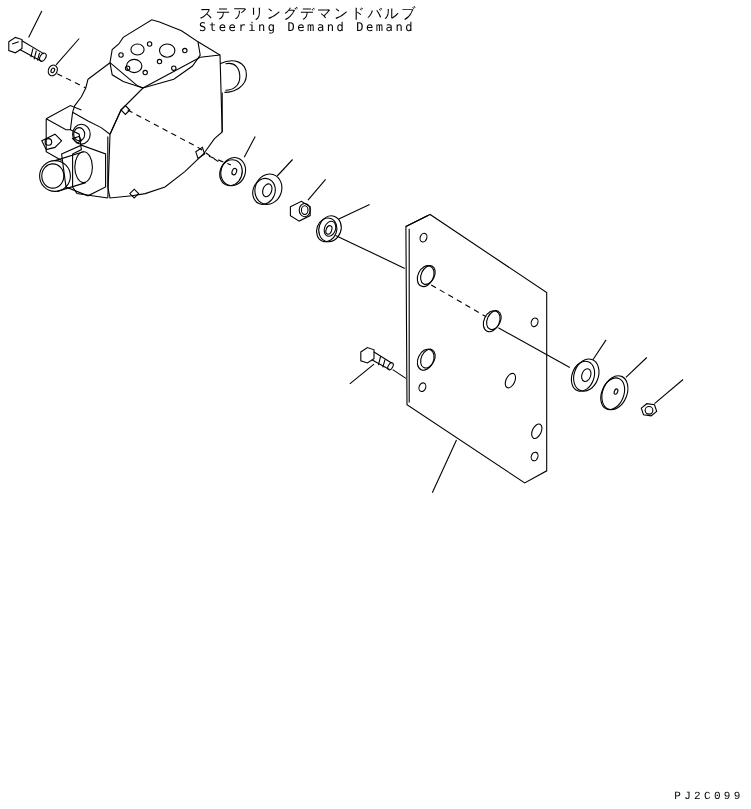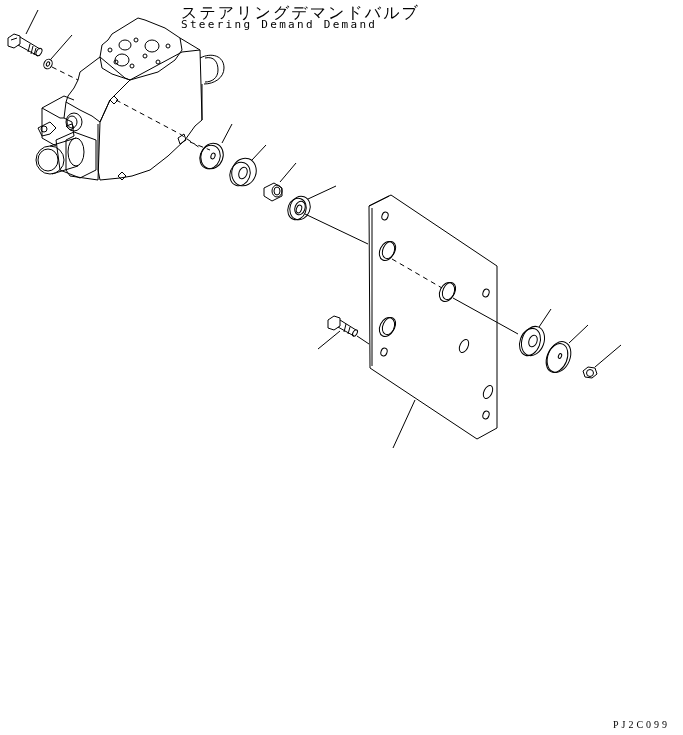--- a/index.html
+++ b/index.html
@@ -1,19 +1,19 @@
 <!DOCTYPE html>
 <html><head>
   <meta charset="utf-8">
   <style>
     html, body { margin: 0; padding: 0; background: #ffffff; }
     body { width: 683px; height: 735px; position: relative; overflow: hidden; font-family: "DejaVu Sans Mono", monospace; }
-    .title-jp { position: absolute; left: 181px; top: 3px; font-size: 16px; letter-spacing: 2px; color: #000; white-space: nowrap; font-family: "DejaVu Sans", sans-serif; }
+    .title-jp { position: absolute; left: 181px; top: 3px; font-size: 13px; letter-spacing: 2px; color: #000; white-space: nowrap; font-family: "DejaVu Sans", sans-serif; }
     .title-en { position: absolute; left: 181px; top: 18px; font-size: 11px; letter-spacing: 2.3px; color: #000; white-space: nowrap; font-family: "DejaVu Sans Mono", monospace; }
-    .code { position: absolute; left: 613px; top: 719px; font-size: 10px; letter-spacing: 3px; color: #000; white-space: nowrap; font-family: Liberation Serif, serif; }
+    .code { position: absolute; left: 613px; top: 719px; font-size: 10px; letter-spacing: 3px; color: #000; white-space: nowrap; font-family: Liberation Mono, monospace; }
     svg.drawing { position: absolute; left: 0; top: 0; }
     svg.drawing * { fill: none; stroke: #000; stroke-width: 1; }
     svg.drawing .dash { stroke-dasharray: 5 4; }
   </style>
 </head>
 <body>
 
 <div class="title-jp">ステアリングデマンドバルブ</div>
 <div class="title-en">Steering Demand Demand</div>
 <div class="code">PJ2C099</div>

